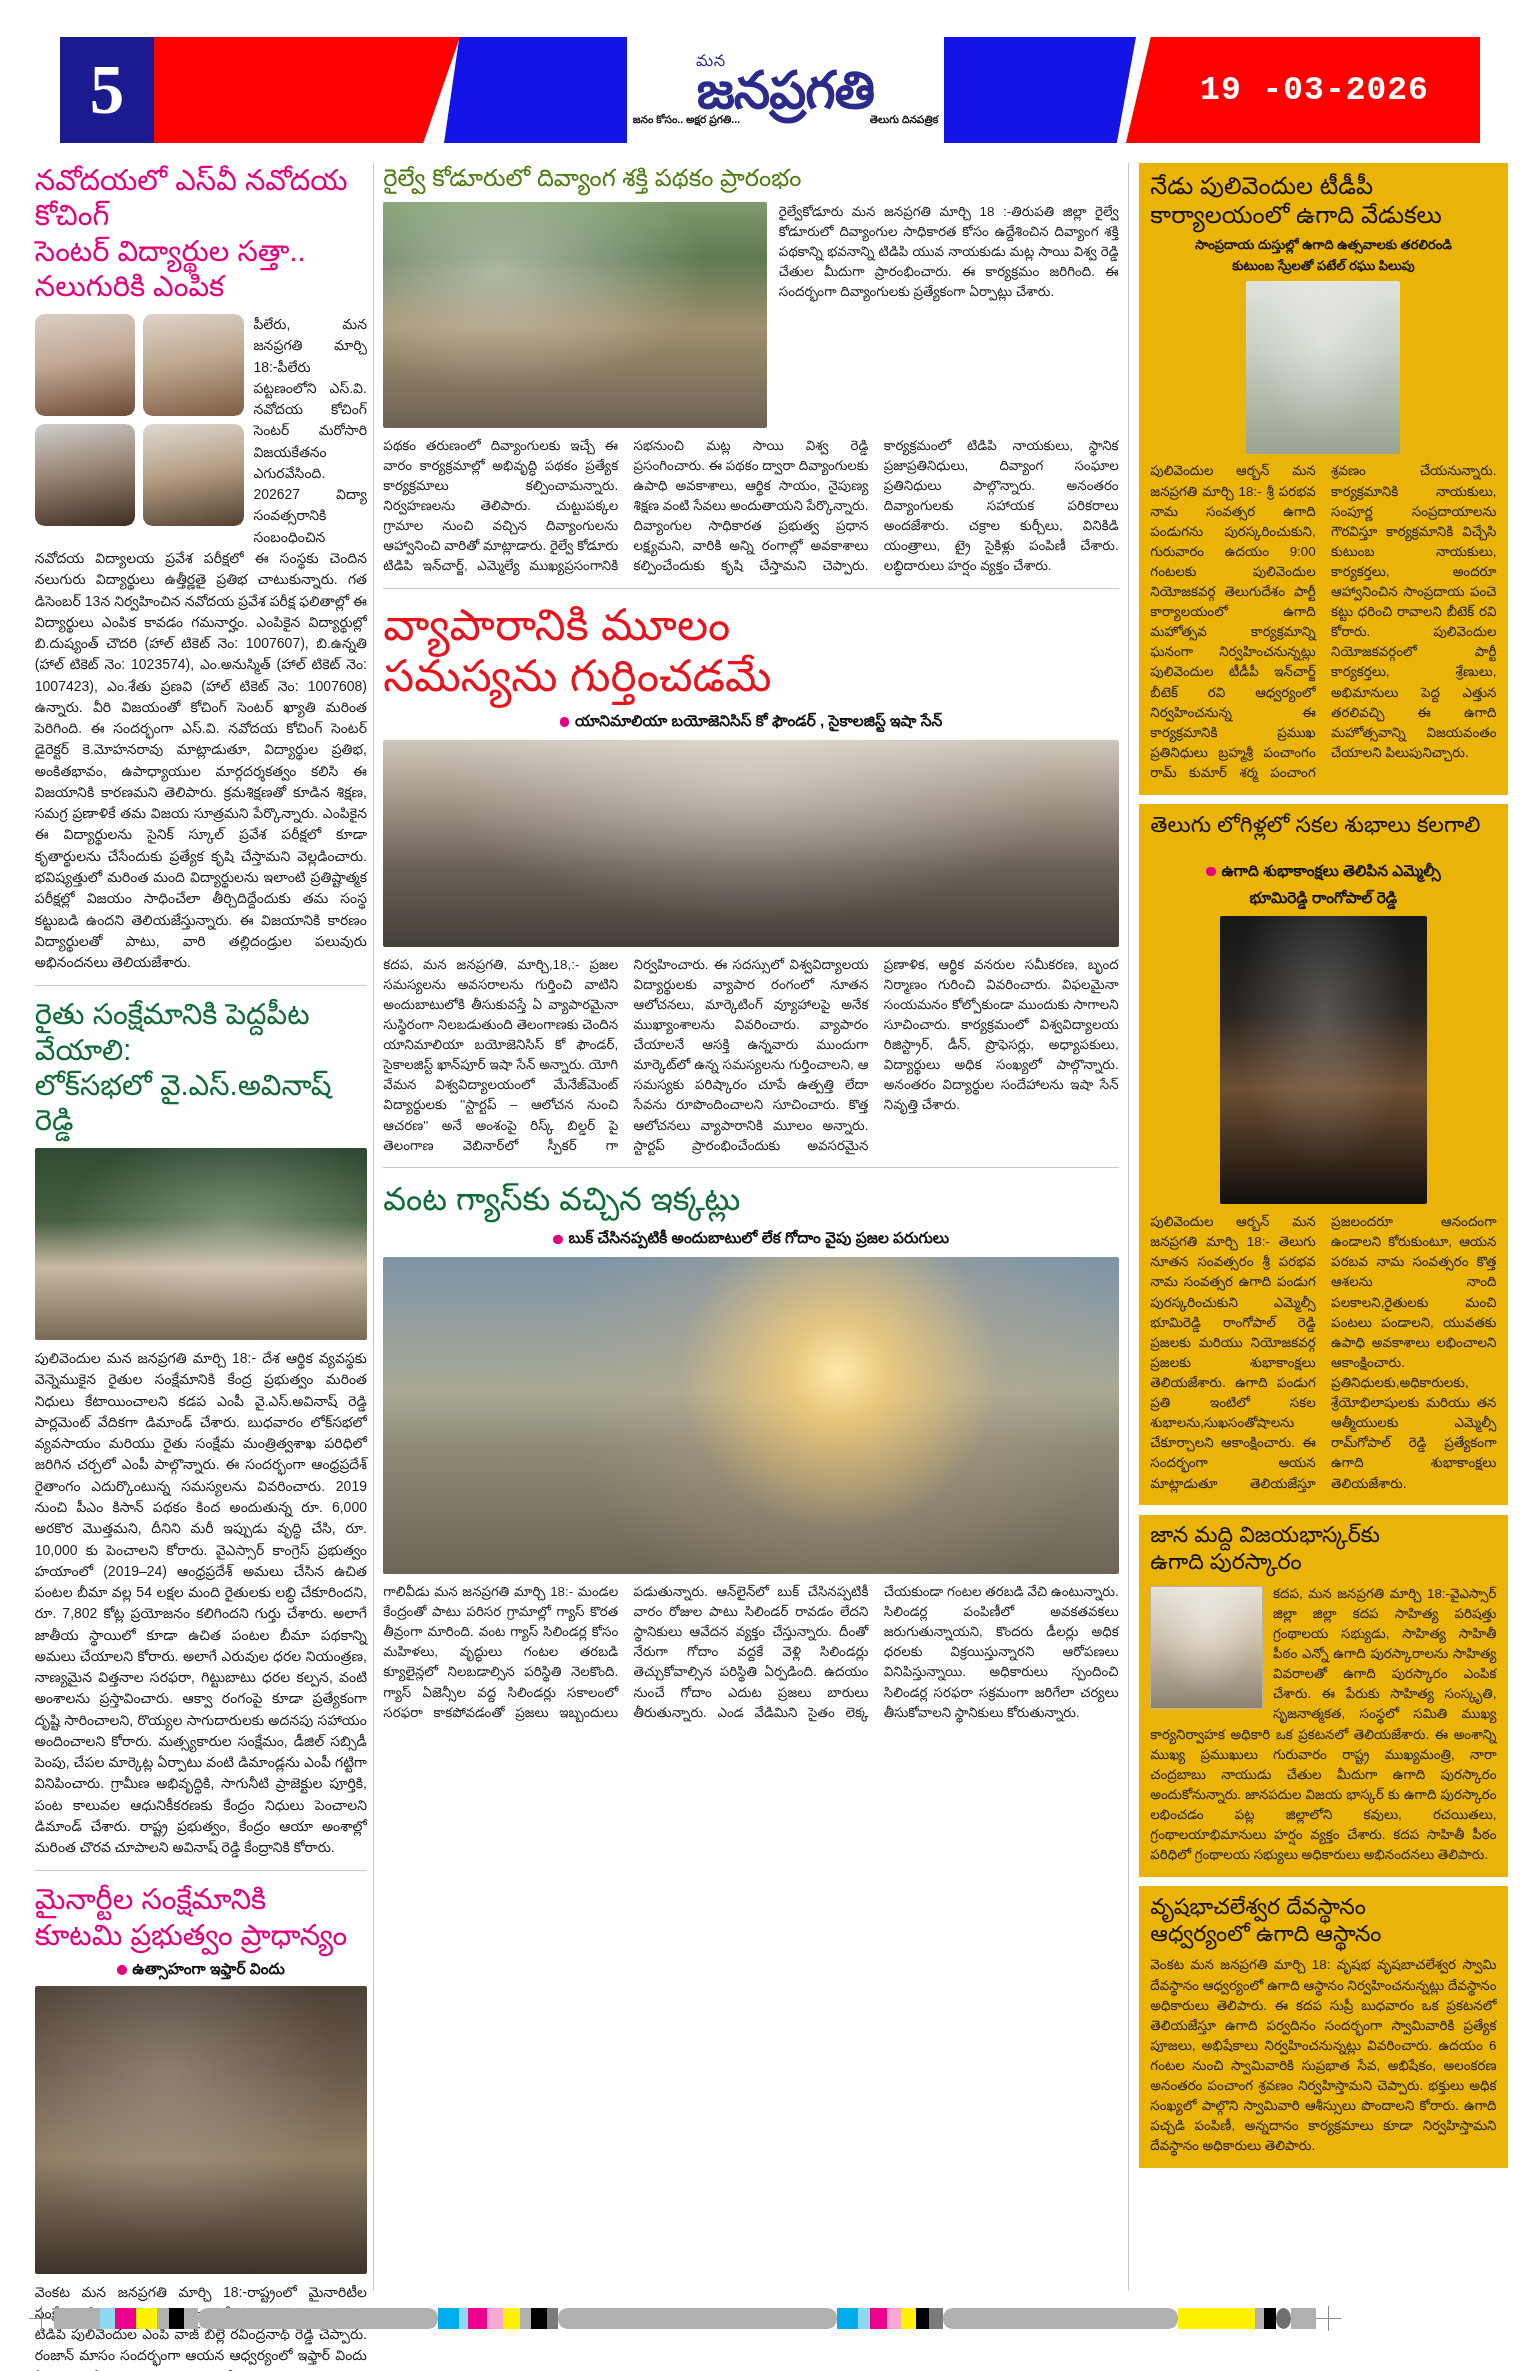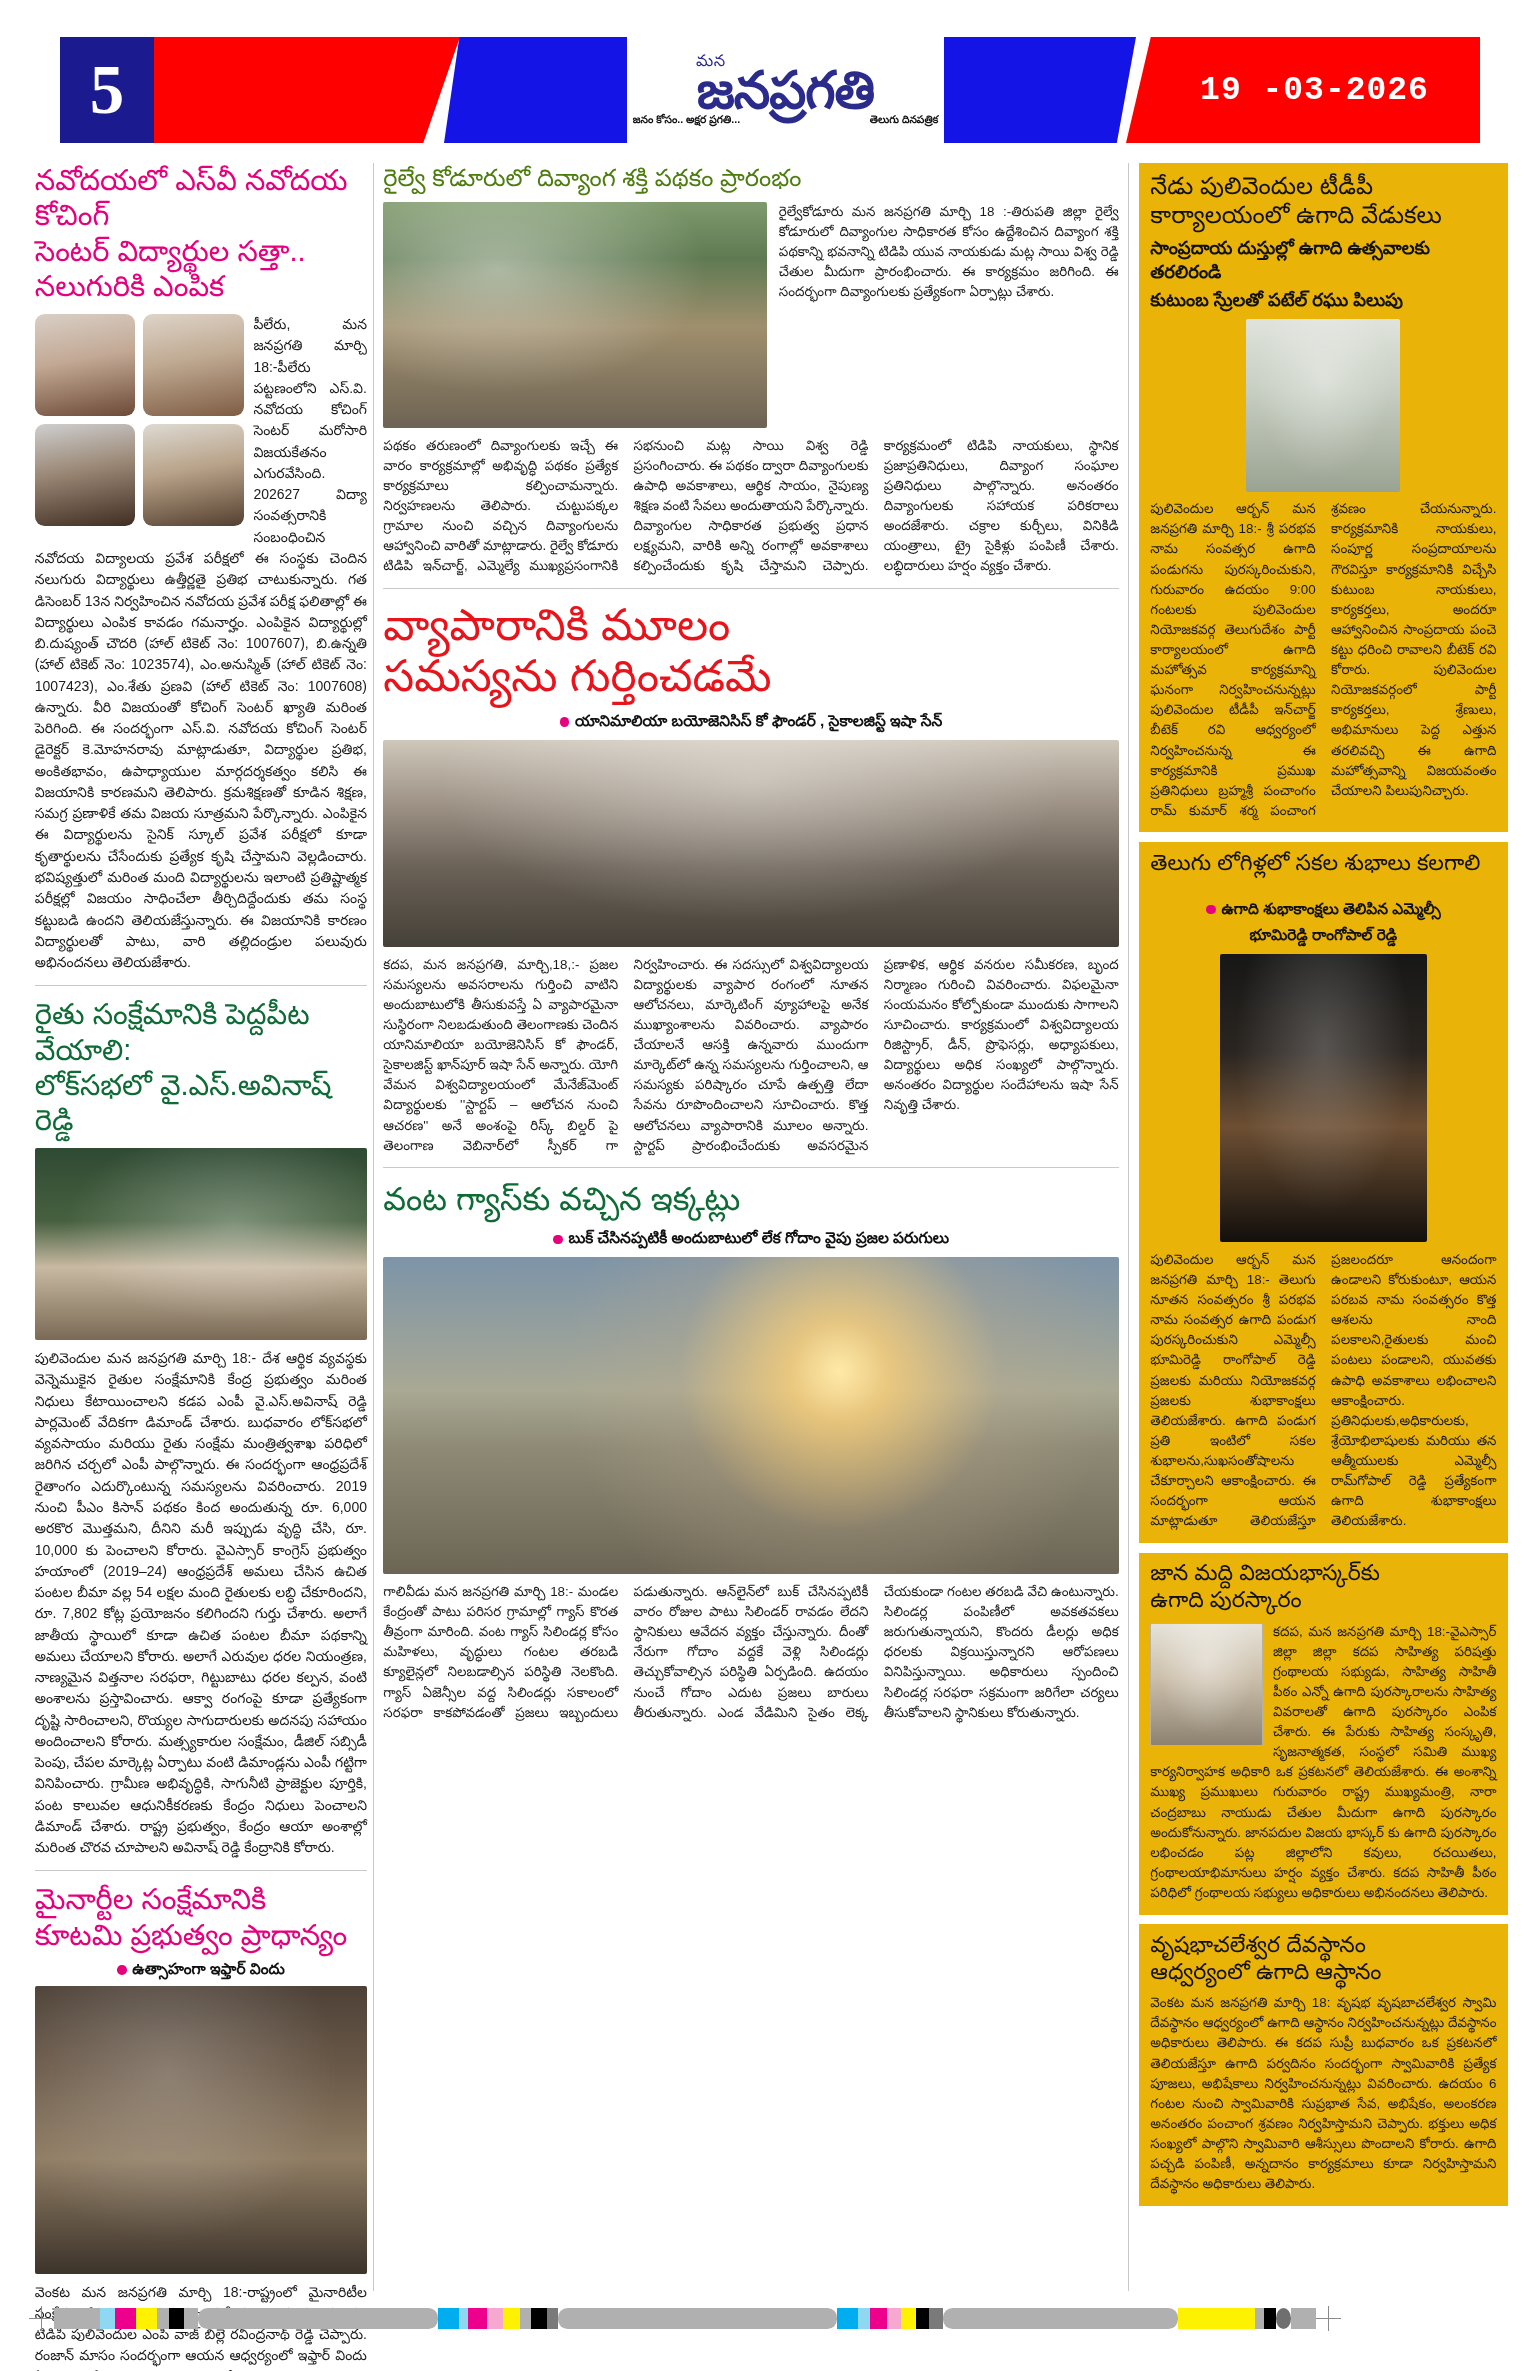--- a/index.html
+++ b/index.html
@@ -108,21 +108,22 @@
     font-family: "Liberation Sans", sans-serif;
   }
   .hl-pink   { color: #e6007e; font-size: 29px; }
   .hl-green  { color: #0e6b35; font-size: 29px; }
   .hl-orange { color: #4d7c0f; font-size: 24px; }
   .hl-red-big{ color: #e8131b; font-size: 44px; line-height: 1.15; }
   .hl-black  { color: #111111; font-size: 24px; }
   .hl-black-sm { color: #111111; font-size: 22px; }
 
   .subline {
-    font-size: 18px;
+    text-align: center;
+    font-size: 13px;
     font-weight: bold;
     color: #111;
     margin: 6.7px 0 5.8px 0;
     line-height: 1.35;
   }
   .subline .dot,
   .bullet-line .dot {
     display: inline-block;
     width: 9.6px; height: 9.6px;
     border-radius: 50%;

